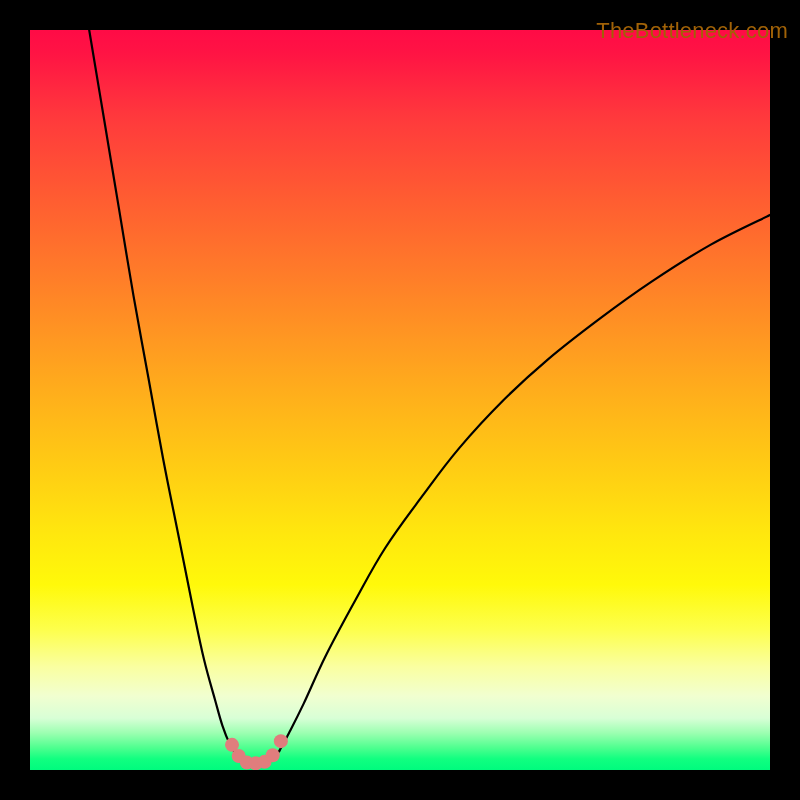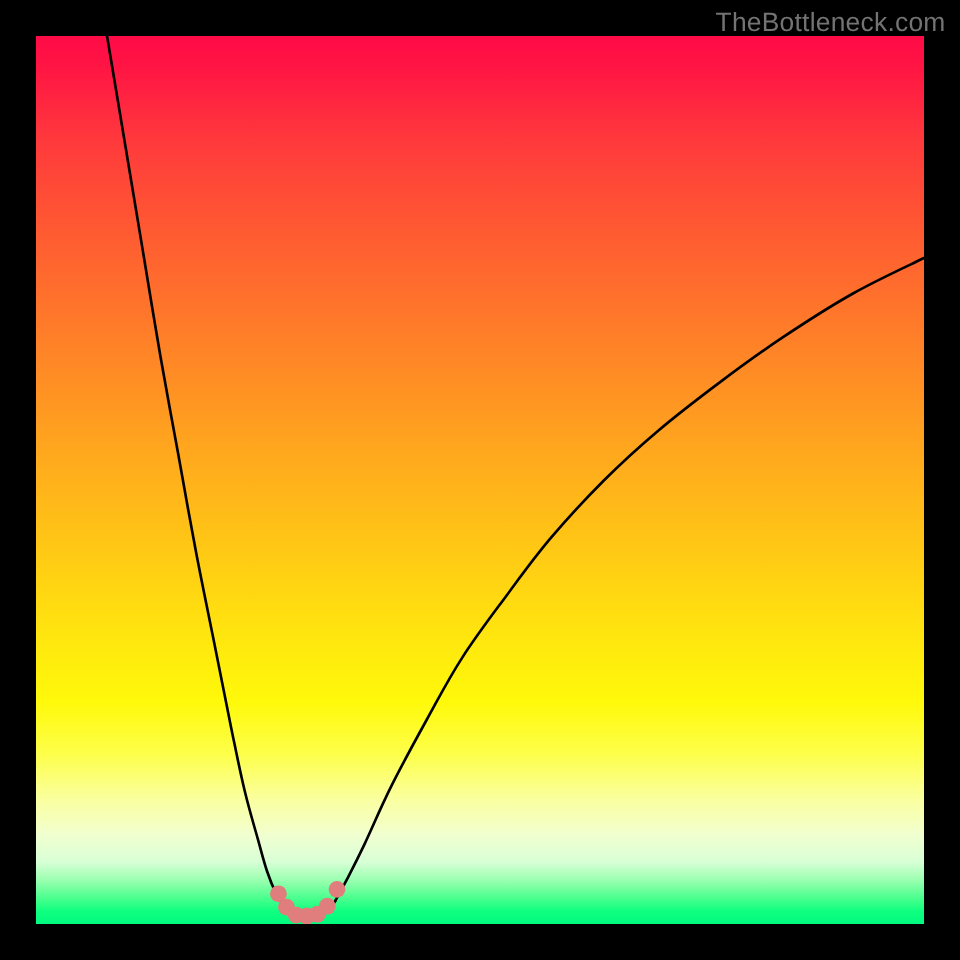--- a/index.html
+++ b/index.html
@@ -11,23 +11,23 @@
     font-family: Arial, Helvetica, sans-serif;
     overflow: hidden;
   }
   .chart-wrapper {
     position: relative;
     width: 800px;
     height: 800px;
   }
   .watermark {
     position: absolute;
-    top: 6px;
+    top: 18px;
     right: 12px;
-    color: #737373;
+    color: #a16207;
     font-size: 22px;
     font-weight: 500;
     letter-spacing: 0.2px;
     z-index: 10;
     user-select: none;
   }
   .plot-area {
     position: absolute;
     left: 30px;
     top: 30px;

